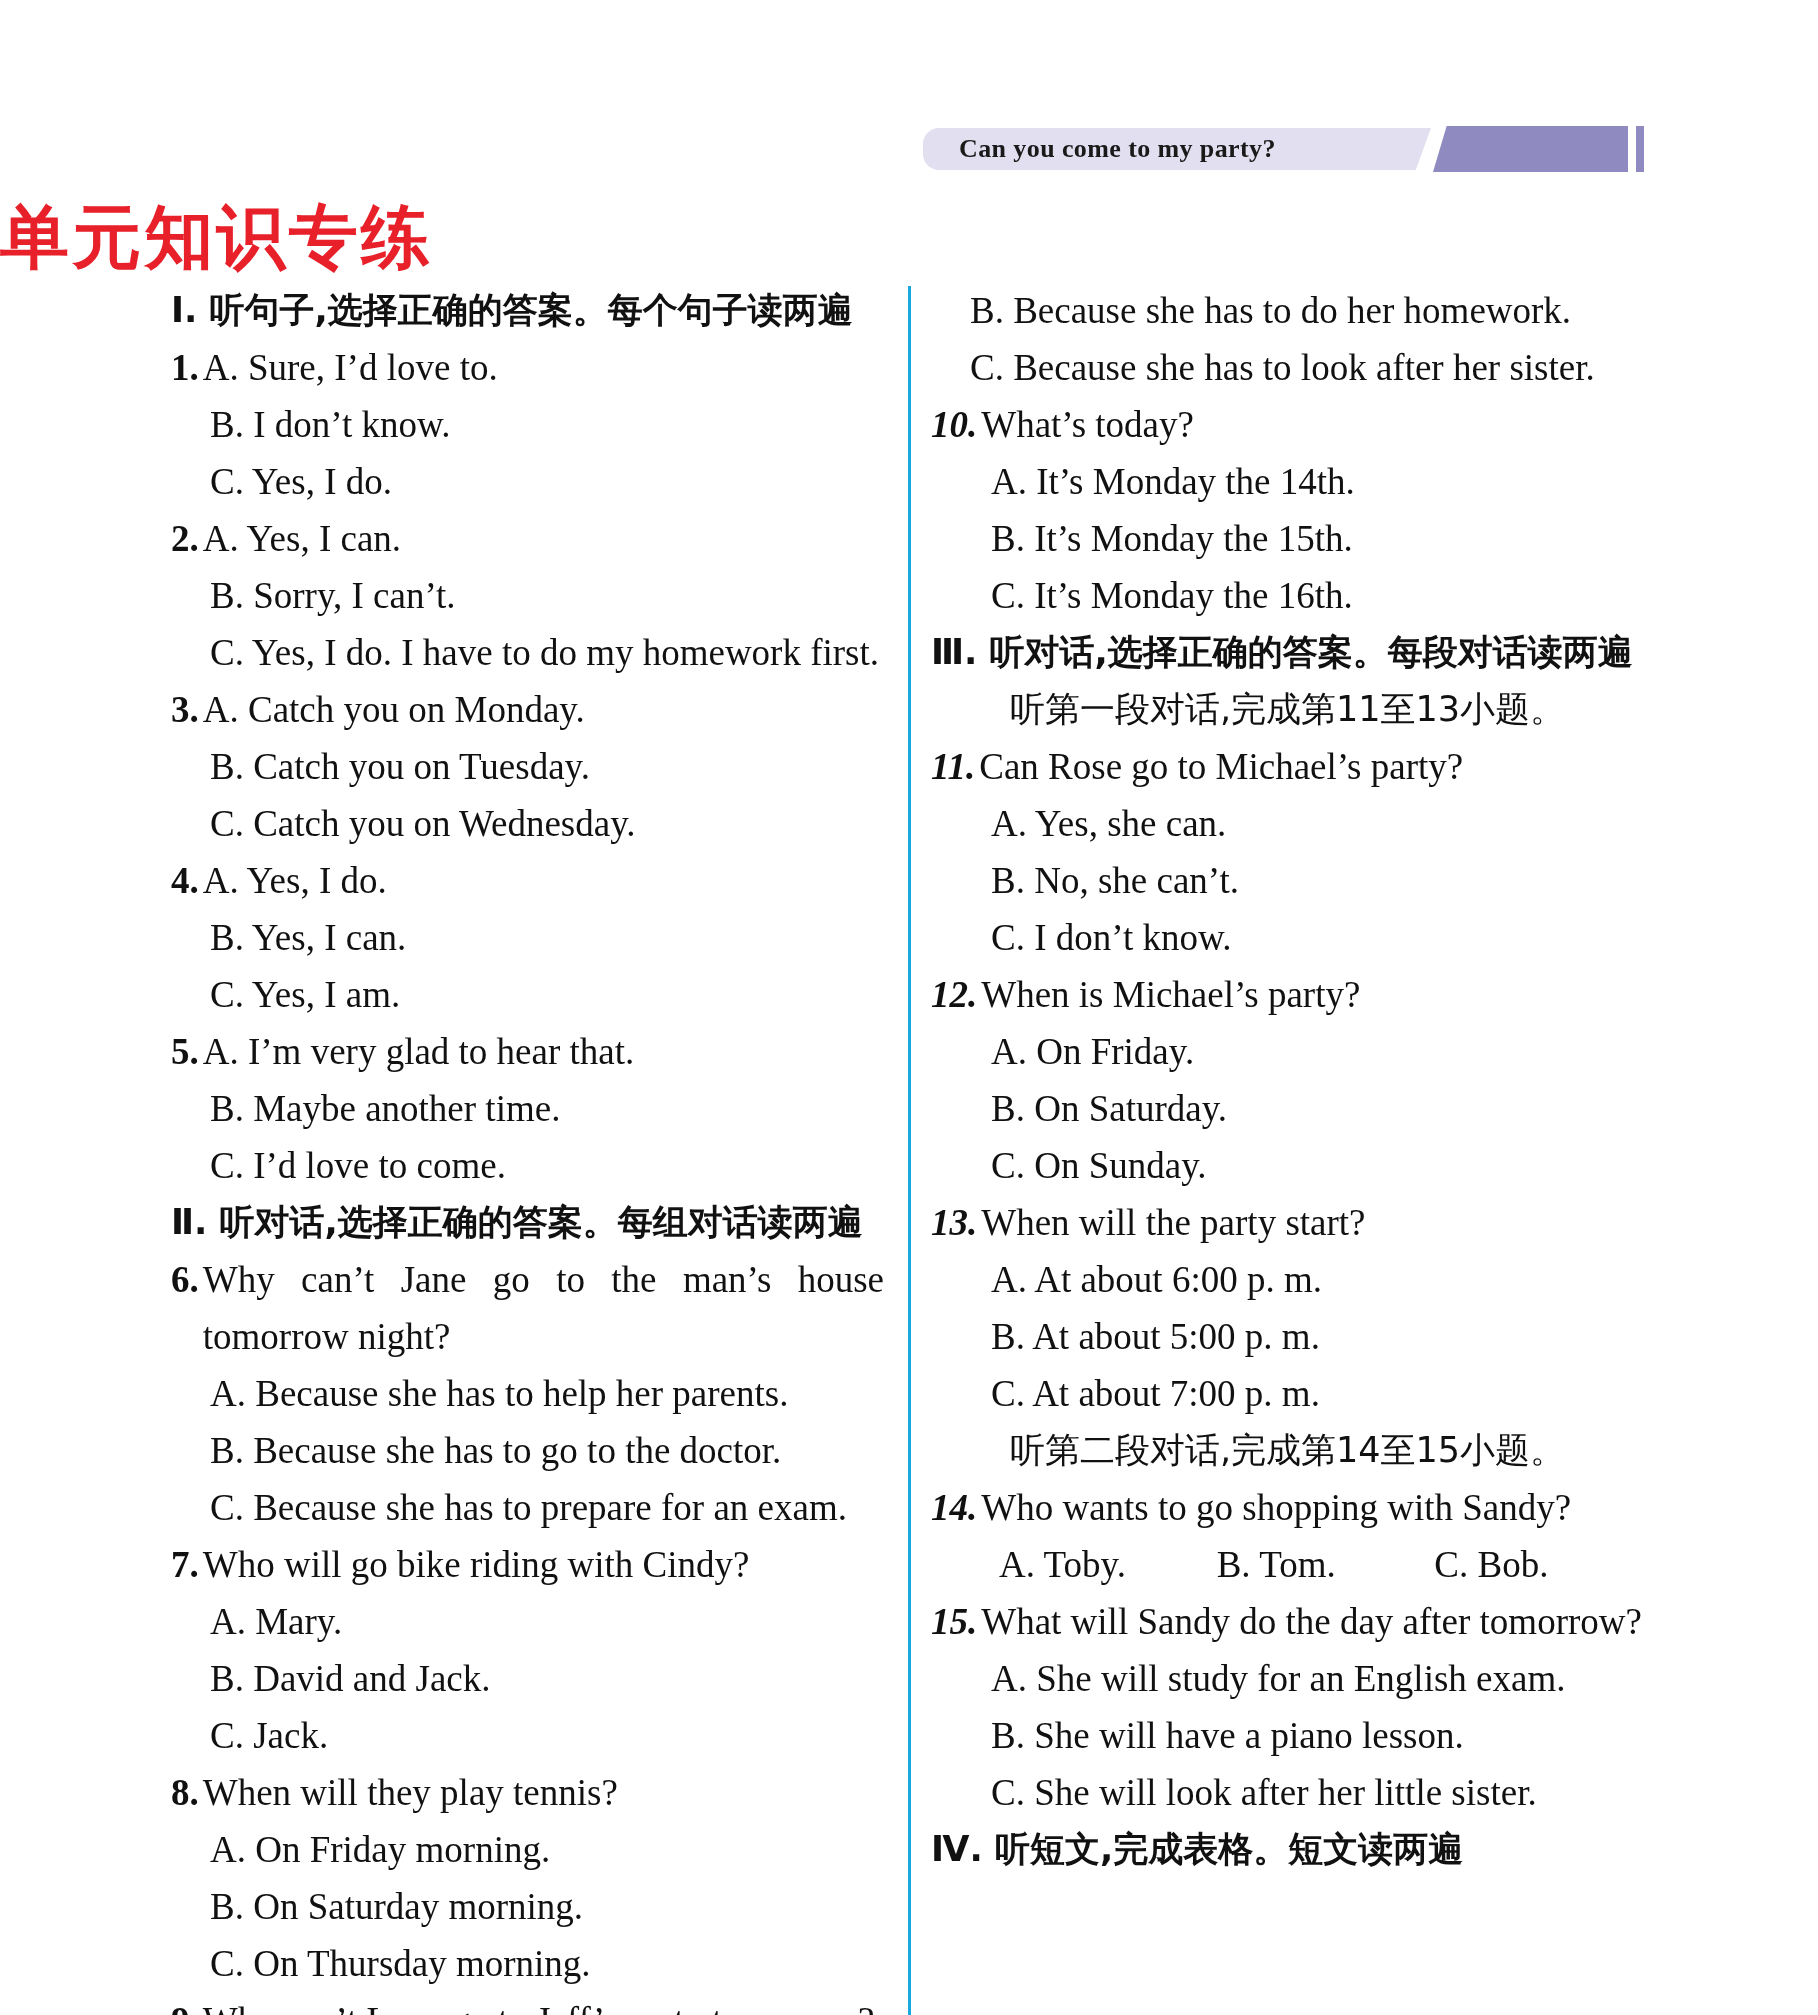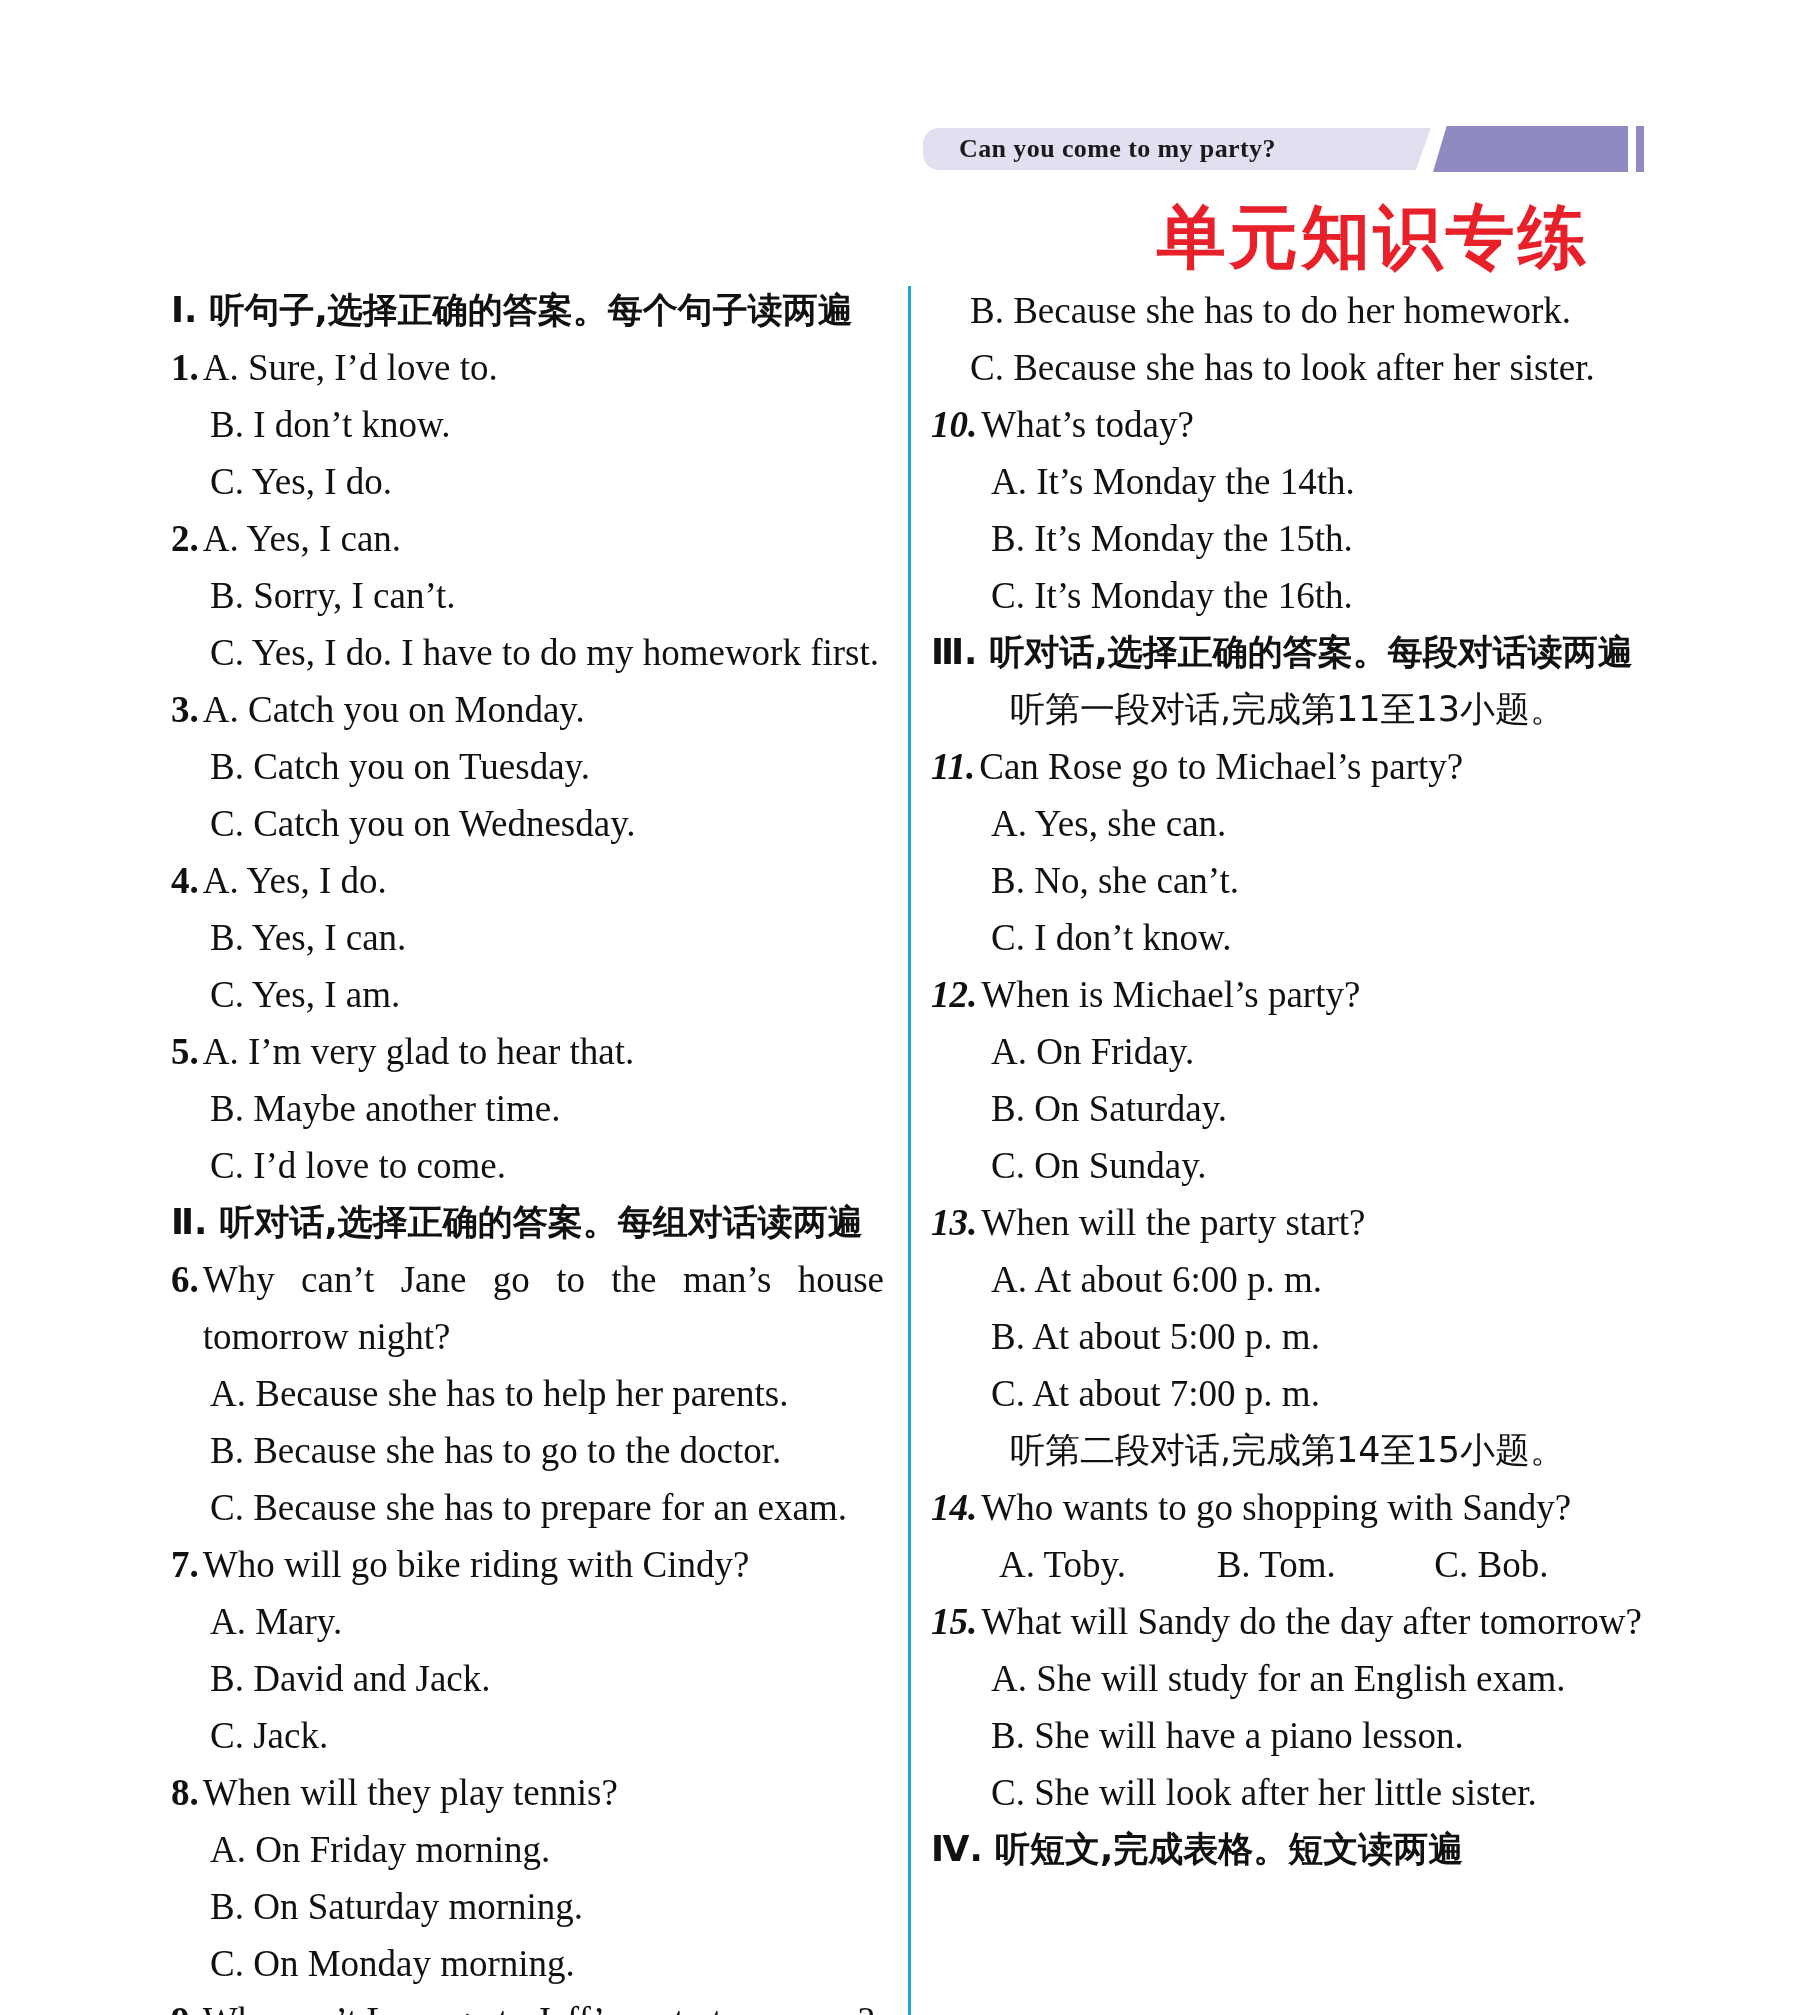--- a/index.html
+++ b/index.html
@@ -13,21 +13,21 @@
   .hdr-sub { left: 959px; top: 128px; height: 42px; line-height: 42px; font-size: 26px;
              font-weight: bold; letter-spacing: 0.4px; color: #1a1a1a; }
   .unit-box { left: 1433px; top: 126px; width: 195px; height: 46px; background: #8f8bc0;
               clip-path: polygon(7% 0, 100% 0, 100% 100%, 0 100%); }
   .unit-label { left: 1467px; top: 126px; width: 161px; height: 46px; line-height: 46px;
                 font-family: "DejaVu Sans", "Liberation Sans", sans-serif; font-weight: bold;
                 font-size: 32px; color: #ffffff; letter-spacing: 2.4px; margin-top: 40px; }
   .accent-bar { left: 1636px; top: 126px; width: 8px; height: 46px; background: #8f8bc0; }
 
   
-  .title { left: 0; width: 1590px; top: 193px; text-align: right; font-size: 69px; font-weight: bold;
+  .title { left: 0; width: 1590px; top: 193px; text-align: left; font-size: 69px; font-weight: bold;
            color: #e8202a; font-family: "DejaVu Sans", sans-serif; letter-spacing: 3.2px; line-height: 89px; }
 
   
   .divider { left: 908px; top: 286px; width: 3.2px; height: 2075px; background: #1aa8e0; }
 
   
   .col { top: 282px; font-size: 37px; line-height: 57px; }
   .col-left { left: 171px; width: 713px; }
   .col-right { left: 931px; width: 713px; }
 
@@ -149,21 +149,21 @@
     <span class="num">8.</span>
     <span class="txt">When will they play tennis?</span>
   </div>
   <div class="opt">
       <span class="otxt">A. On Friday morning.</span>
     </div>
   <div class="opt">
       <span class="otxt">B. On Saturday morning.</span>
     </div>
   <div class="opt">
-      <span class="otxt">C. On Monday morning.</span>
+      <span class="otxt">C. On Thursday morning.</span>
     </div>
 
   <div class="q">
     <span class="num">9.</span>
     <span class="txt">Why can’t Lucy go to Jeff’s party tomorrow?</span>
   </div>
 
 </div>
 
 <div class="abs col col-right">

